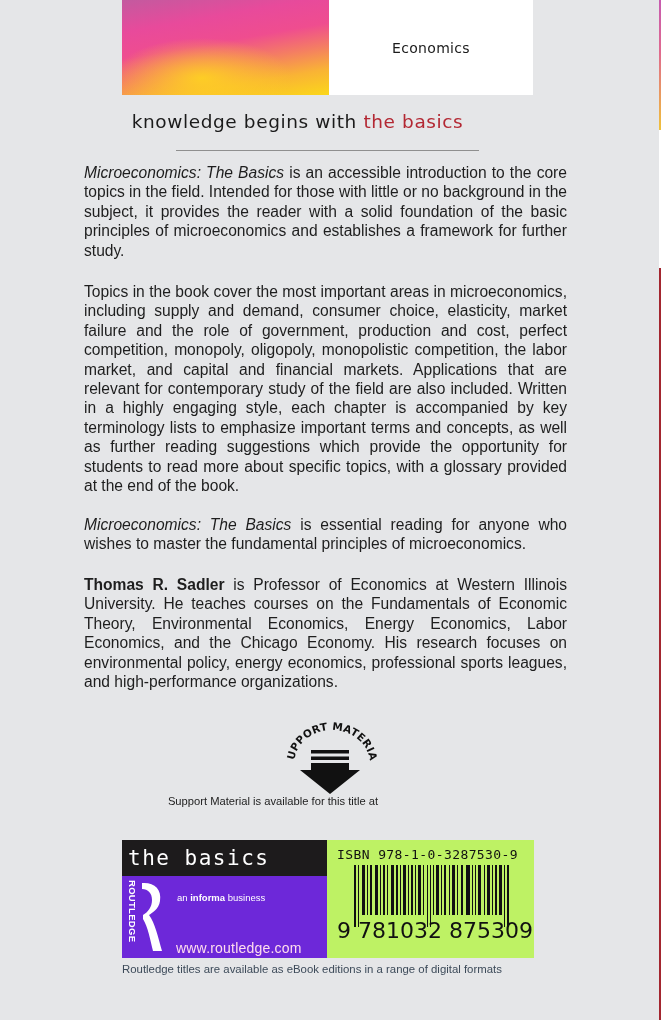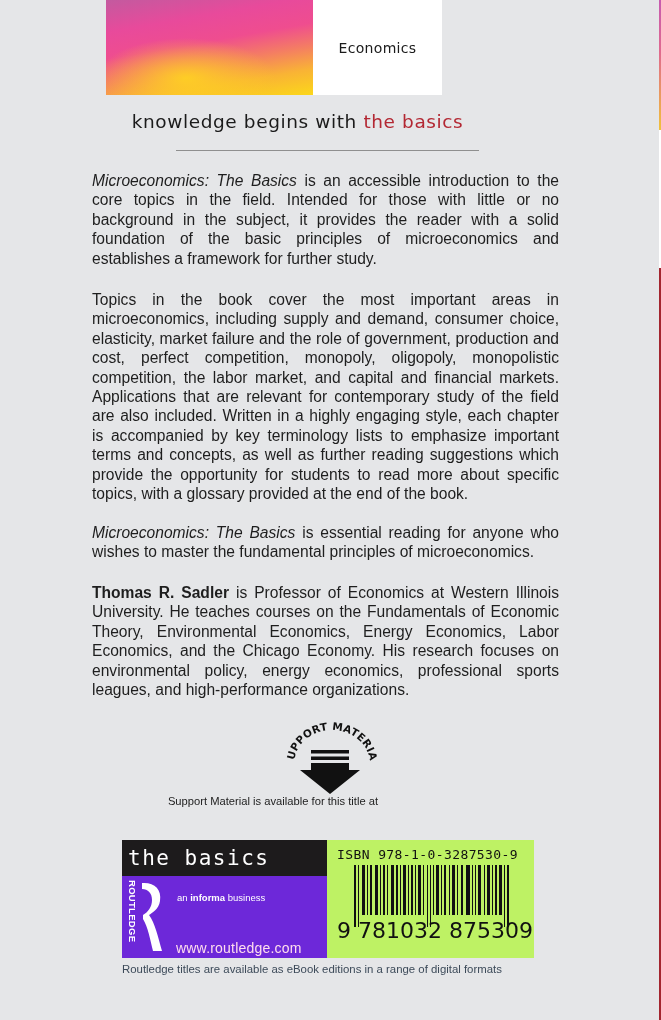--- a/index.html
+++ b/index.html
@@ -8,41 +8,41 @@
       background: #e5e6e8;
       position: relative;
       font-family: "Liberation Sans", sans-serif;
       color: #1c1c1c;
     }
     .edge-strip { position: absolute; right: 0; width: 2px; }
     .edge-grad { top: 0; height: 130px; background: linear-gradient(#c65bb0, #e06a8f 40%, #f0c23a); }
     .edge-white { top: 130px; height: 138px; background: #ffffff; }
     .edge-red { top: 268px; height: 752px; background: #a3262f; }
 
-    .top-band { position: absolute; left: 106px; top: 0; width: 336px; height: 95px; display: flex; }
+    .top-band { position: absolute; left: 122px; top: 0; width: 411px; height: 95px; display: flex; }
     .gradient-art {
       width: 207px; height: 95px;
       background:
         radial-gradient(ellipse 90px 40px at 80px 78px, rgba(255,215,30,0.85), rgba(255,215,30,0) 100%),
         linear-gradient(170deg, #c35a9f 0%, #e84a9b 25%, #ef4d8f 45%, #f47c64 62%, #f9b335 80%, #fbd71a 100%);
     }
     .subject-panel {
       flex: 1; background: #ffffff; display: flex; align-items: center; justify-content: center;
     }
     .subject-label { font-family: "DejaVu Sans", sans-serif; font-size: 14px; color: #1b1b1b; letter-spacing: 0.3px; margin-left: 0px; }
 
     .tagline {
       position: absolute; left: 0; width: 595px; top: 111px; text-align: center;
       font-family: "DejaVu Sans", sans-serif; font-size: 18.5px; letter-spacing: 0.6px; color: #1b1b1b;
     }
     .tagline .accent { color: #b32833; }
     .divider { position: absolute; left: 176px; top: 150px; width: 303px; height: 1px; background: #8f8f8f; }
 
     .blurb { position: absolute; left: 84px; width: 483px; font-size: 15.6px; line-height: 19.4px; text-align: justify; color: #1e1e1e; }
-    .blurb p { margin: 8px; }
+    .blurb p { margin: 0; }
     .p1 { top: 163px; }
     .p2 { top: 282px; }
     .p3 { top: 515px; }
     .p4 { top: 575px; }
     .blurb em { font-style: italic; }
     .blurb b { font-weight: bold; }
 
     .support-logo { position: absolute; left: 282px; top: 718px; width: 96px; height: 76px; }
     .support-text { position: absolute; left: 0; width: 546px; top: 794px; text-align: center; font-size: 11.2px; line-height: 15px; color: #222; }
 

